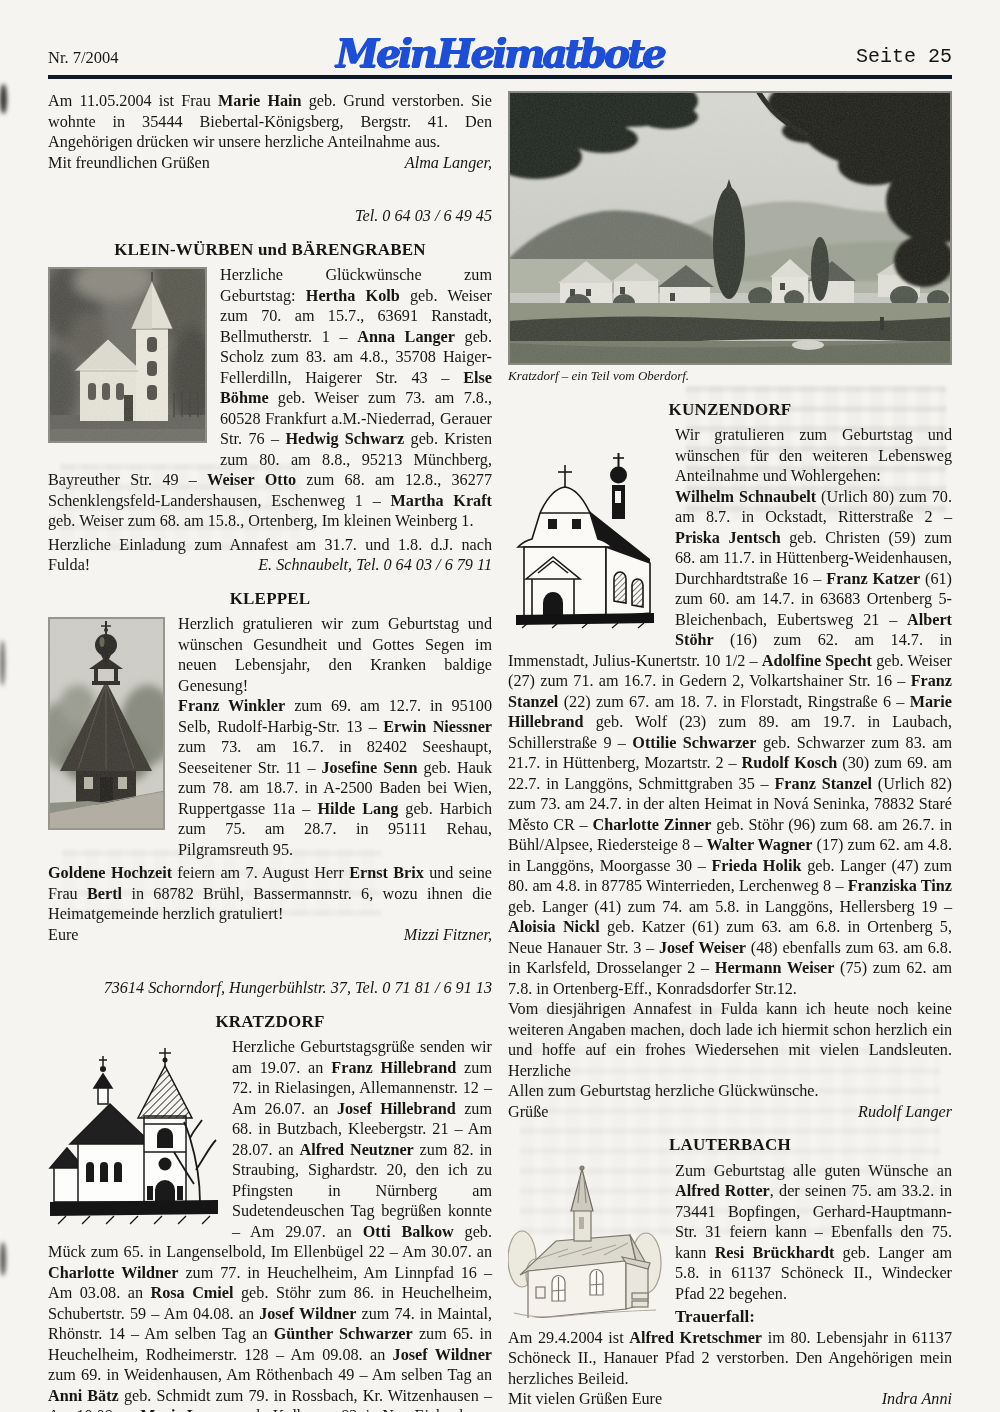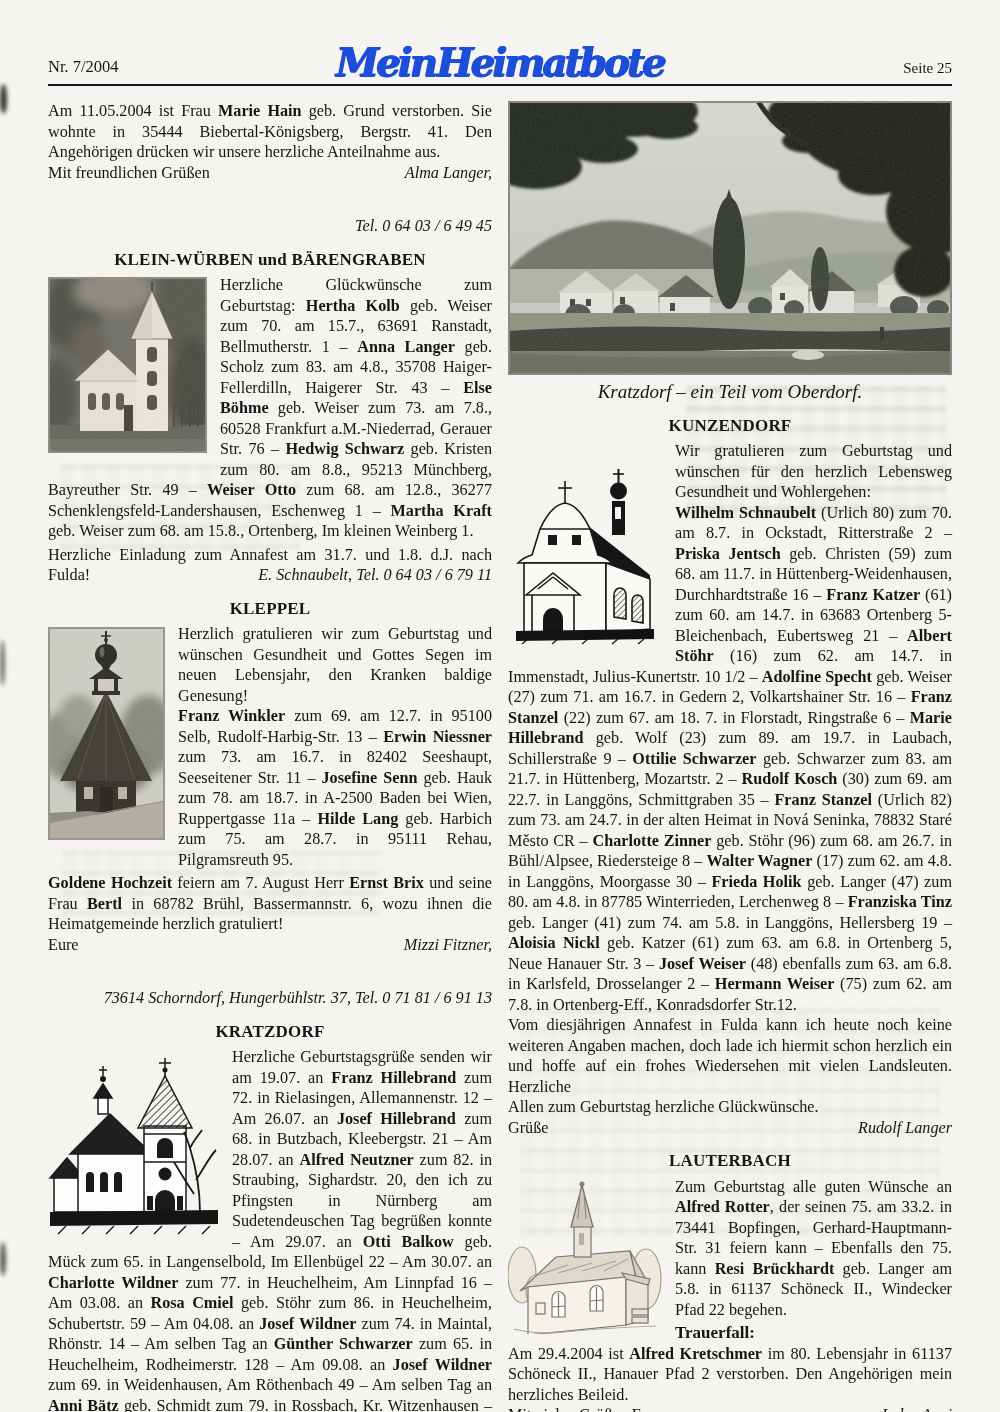--- a/index.html
+++ b/index.html
@@ -1,21 +1,21 @@
 <!DOCTYPE html>
 <html lang="de"><head>
 <meta charset="utf-8">
 <style>
   html,body{margin:0;padding:0;background:#dddcd7;}
   .page{position:relative;width:1000px;height:1412px;margin:0 auto;background:#f5f4f0;
         font-family:"Liberation Serif",serif;color:#161616;overflow:hidden;}
   
-  .header{position:relative;margin:15px 48px;padding-top:23px;height:46px;border-bottom:2px solid #0f172a;z-index:1;}
+  .header{position:relative;margin:6px 48px;padding-top:23px;height:46px;border-bottom:4px solid #0f172a;z-index:1;}
   .issue{position:absolute;left:0;bottom:7px;font-size:16.5px;}
-  .pagenum{position:absolute;right:0;bottom:7px;font-size:15px;}
+  .pagenum{position:absolute;right:0;bottom:7px;font-size:20px;font-family:Liberation Mono, monospace;}
   .masthead{position:absolute;left:50%;bottom:2px;transform:translateX(-50%);
         font-family:"DejaVu Serif",serif;font-weight:bold;font-style:italic;
         font-size:39px;line-height:40px;letter-spacing:-3px;word-spacing:-9px;color:#1d4ed8;
         text-shadow:0.7px 0 currentColor,-0.7px 0 currentColor,0 0.5px currentColor;white-space:nowrap;}
   
   .cols{position:relative;z-index:1;display:flex;gap:16px;margin:12px 48px 0;}
   .col{width:444px;font-size:16.2px;line-height:20.5px;text-align:justify;hyphens:auto;-webkit-hyphens:auto;}
   h2{font-size:17px;text-align:center;margin:13px 0 5px;letter-spacing:.2px;font-weight:bold;}
   p{margin:0;}
   .mt{margin-top:3px;}
@@ -27,21 +27,21 @@
   .sigr{float:right;font-style:italic;}
   .flow{overflow:visible;}
   .flow::after{content:"";display:block;clear:both;}
   svg{display:block;}
   .fl{float:left;}
   .kw{margin:2px 13px 18px 0;}
   .kp{margin:3px 13px 24px 0;}
   .kz{margin:3px 12px 10px 0;}
   .kn{margin:2px 13px 10px 0;}
   .lb{margin:2px 13px 8px 0;}
-  .caption{margin-top:7px;font-size:19px;font-style:italic;text-align:center;}
+  .caption{margin-top:1px;font-size:13px;font-style:italic;text-align:left;}
   
   .ghost{position:absolute;z-index:0;pointer-events:none;filter:blur(1.4px);
     background-image:
       repeating-linear-gradient(180deg, rgba(75,72,66,.16) 0px, rgba(75,72,66,.16) 6px, transparent 6px, transparent 20px),
       repeating-linear-gradient(90deg, rgba(75,72,66,.06) 0px, rgba(75,72,66,.06) 14px, transparent 14px, transparent 23px);}
   .smudge{position:absolute;left:0;background:#34332f;filter:blur(2px);border-radius:50%;z-index:0;}
 </style>
 </head>
 <body>
 
@@ -343,21 +343,21 @@
           </g>
           <polygon points="8,188 146,186 146,196 8,198" fill="#121212"></polygon>
           <g stroke="#121212" stroke-width="1.2">
             <line x1="14" y1="201" x2="20" y2="196"></line>
               <line x1="44" y1="201" x2="50" y2="196"></line>
             <line x1="74" y1="201" x2="80" y2="196"></line>
               <line x1="104" y1="201" x2="110" y2="196"></line>
             <line x1="130" y1="201" x2="136" y2="196"></line>
           </g>
         </svg>
-        <p>Wir gratulieren zum Geburtstag und wünschen für den herzlich Lebensweg Gesundheit und Wohlergehen:</p>
+        <p>Wir gratulieren zum Geburtstag und wünschen für den weiteren Lebensweg Anteilnahme und Wohlergehen:</p>
         <p><span class="b">Wilhelm Schnaubelt</span><span> (Urlich 80) zum 70. am 8.7. in Ockstadt, Ritterstraße 2 – </span><span class="b">Priska Jentsch</span><span> geb. Christen (59) zum 68. am 11.7. in Hüttenberg-Weidenhausen, Durchhardtstraße 16 – </span><span class="b">Franz Katzer</span><span> (61) zum 60. am 14.7. in 63683 Ortenberg 5-Bleichenbach, Eubertsweg 21 – </span><span class="b">Albert Stöhr</span><span> (16) zum 62. am 14.7. in Immenstadt, Julius-Kunertstr. 10 1/2 – </span><span class="b">Adolfine Specht</span><span> geb. Weiser (27) zum 71. am 16.7. in Gedern 2, Volkartshainer Str. 16 – </span><span class="b">Franz Stanzel</span><span> (22) zum 67. am 18. 7. in Florstadt, Ringstraße 6 – </span><span class="b">Marie Hillebrand</span><span> geb. Wolf (23) zum 89. am 19.7. in Laubach, Schillerstraße 9 – </span><span class="b">Ottilie Schwarzer</span><span> geb. Schwarzer zum 83. am 21.7. in Hüttenberg, Mozartstr. 2 – </span><span class="b">Rudolf Kosch</span><span> (30) zum 69. am 22.7. in Langgöns, Schmittgraben 35 – </span><span class="b">Franz Stanzel</span><span> (Urlich 82) zum 73. am 24.7. in der alten Heimat in Nová Seninka, 78832 Staré Město CR – </span><span class="b">Charlotte Zinner</span><span> geb. Stöhr (96) zum 68. am 26.7. in Bühl/Alpsee, Riedersteige 8 – </span><span class="b">Walter Wagner</span><span> (17) zum 62. am 4.8. in Langgöns, Moorgasse 30 – </span><span class="b">Frieda Holik</span><span> geb. Langer (47) zum 80. am 4.8. in 87785 Winterrieden, Lerchenweg 8 – </span><span class="b">Franziska Tinz</span><span> geb. Langer (41) zum 74. am 5.8. in Langgöns, Hellersberg 19 – </span><span class="b">Aloisia Nickl</span><span> geb. Katzer (61) zum 63. am 6.8. in Ortenberg 5, Neue Hanauer Str. 3 – </span><span class="b">Josef Weiser</span><span> (48) ebenfalls zum 63. am 6.8. in Karlsfeld, Drosselanger 2 – </span><span class="b">Hermann Weiser</span><span> (75) zum 62. am 7.8. in Ortenberg-Eff., Konradsdorfer Str.12.</span></p>
         <p>Vom diesjährigen Annafest in Fulda kann ich heute noch keine weiteren Angaben machen, doch lade ich hiermit schon herzlich ein und hoffe auf ein frohes Wiedersehen mit vielen Landsleuten. Herzliche</p>
         <p>Allen zum Geburtstag herzliche Glückwünsche.</p>
         <div class="sig">
           <span>Grüße</span>
           <span class="i">Rudolf Langer</span>
         </div>
       </div>
 
       <h2>LAUTERBACH</h2>

